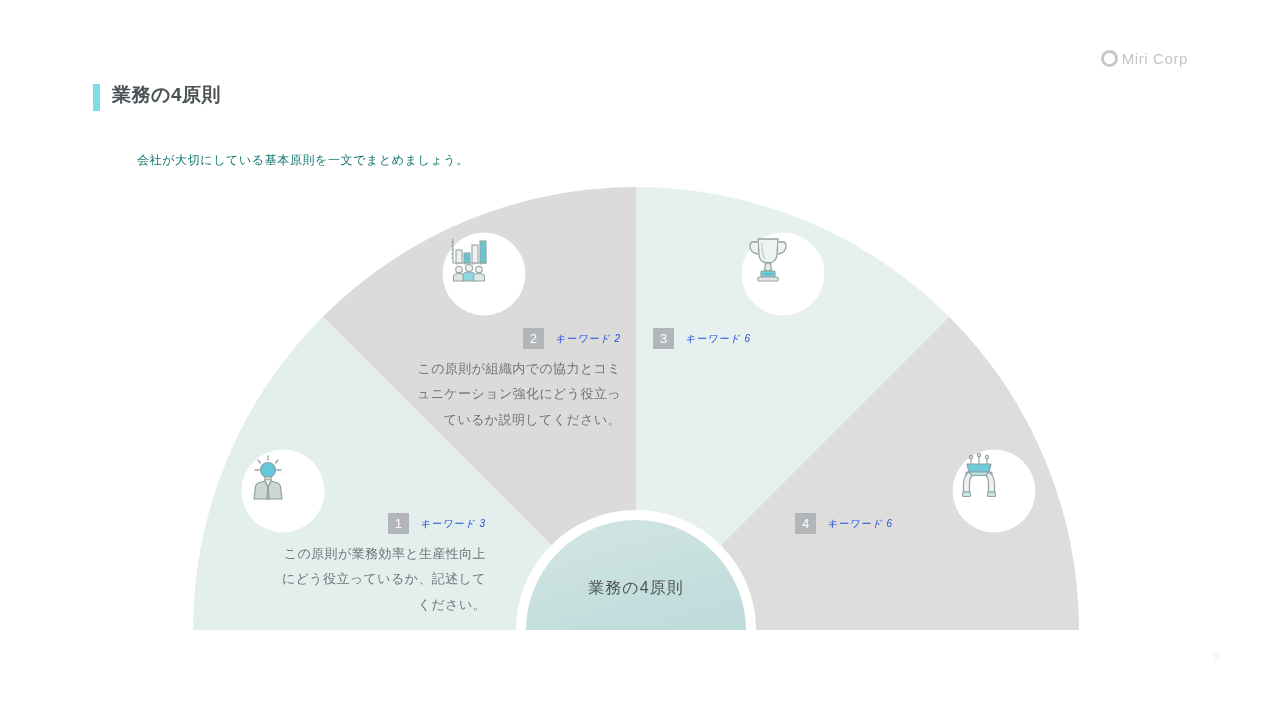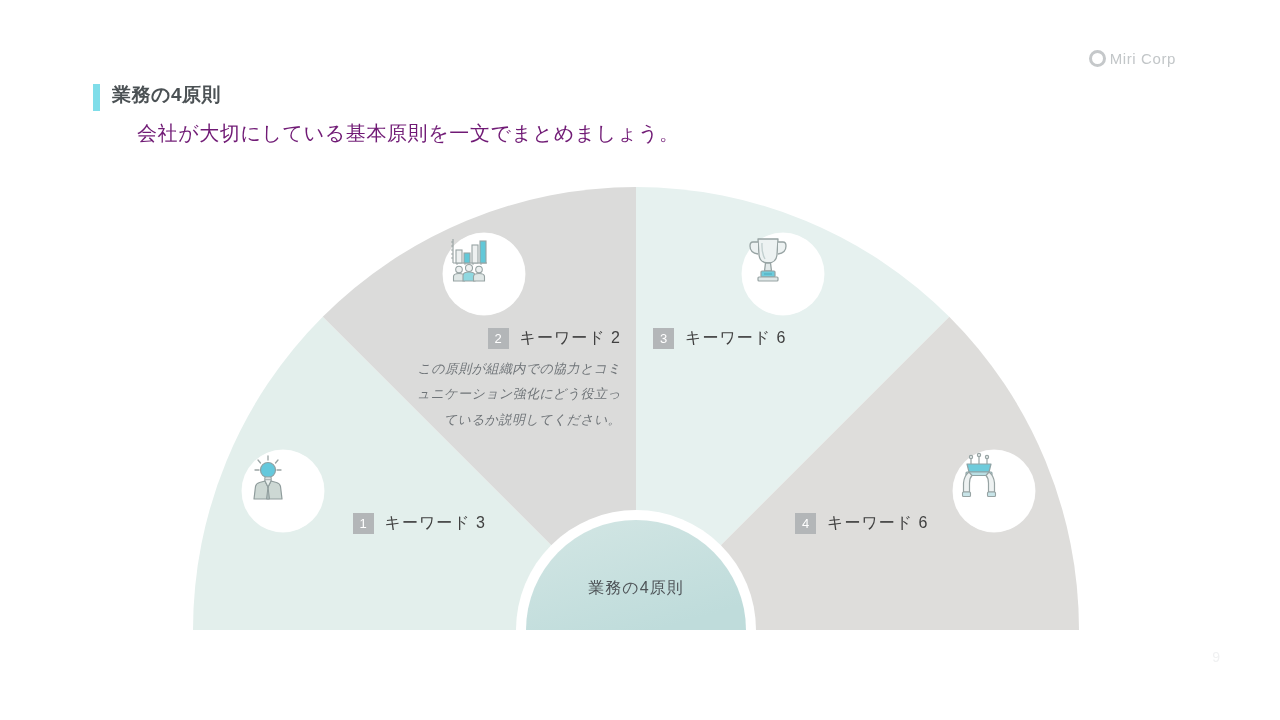--- a/index.html
+++ b/index.html
@@ -31,31 +31,31 @@
     top: 82px;
     font-size: 19px;
     font-weight: bold;
     color: #4b5154;
     letter-spacing: 0.5px;
     white-space: nowrap;
   }
   .page-subtitle {
     position: absolute;
     left: 137px;
-    top: 120px;
-    font-size: 20px;
-    color: #701a75;
+    top: 152px;
+    font-size: 12px;
+    color: #0f766e;
     letter-spacing: 0.6px;
     white-space: nowrap;
   }
 
   
   .brand {
     position: absolute;
-    right: 104px;
+    right: 92px;
     top: 50px;
     display: flex;
     align-items: center;
     gap: 4px;
     justify-content: center;
   }
   .brand-ring {
     width: 17px;
     height: 17px;
     border-radius: 50%;
@@ -121,31 +121,31 @@
     height: 21px;
     background: #b3b6b8;
     color: #ffffff;
     font-size: 13px;
     display: flex;
     align-items: center;
     justify-content: center;
     flex: 0 0 auto;
   }
   .seg-title {
-    font-size: 16px;
-    color: #404040;
+    font-size: 10px;
+    color: #1d4ed8;
     letter-spacing: 1px;
     white-space: nowrap;
+    font-style: italic;
   }
   .seg-desc {
     font-size: 13px;
     line-height: 1.95;
     color: #6f7478;
     letter-spacing: 0.4px;
-    font-style: italic;
   }
   
   .seg-block.align-right { text-align: right; }
   .seg-block.align-right .seg-head { justify-content: flex-end; }
   
   .seg-block.align-left { text-align: left; }
   .seg-block.align-left .seg-head { justify-content: flex-start; }
 
   
   .hub-label {
@@ -279,20 +279,21 @@
       <rect x="9.5" y="42" width="8" height="4.5" rx="1" fill="#c8e4e8" stroke="#97a3a3" stroke-width="1.1"></rect>
       <rect x="34.5" y="42" width="8" height="4.5" rx="1" fill="#c8e4e8" stroke="#97a3a3" stroke-width="1.1"></rect>
     </svg>
   </div>
 
   <div class="seg-block align-right" style="left:276px; top:513px;">
     <div class="seg-head">
       <span class="seg-badge">1</span>
       <span class="seg-title">キーワード 3</span>
     </div>
+    <div class="seg-desc">この原則が業務効率と生産性向上にどう役立っているか、記述してください。</div>
   </div>
 
   <div class="seg-block align-right" style="left:411px; top:328px;">
     <div class="seg-head">
       <span class="seg-badge">2</span>
       <span class="seg-title">キーワード 2</span>
     </div>
     <div class="seg-desc">この原則が組織内での協力とコミュニケーション強化にどう役立っているか説明してください。</div>
   </div>
 

